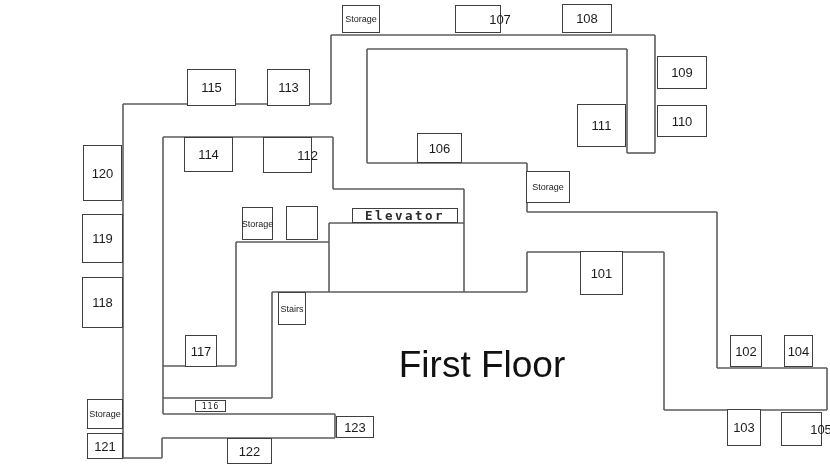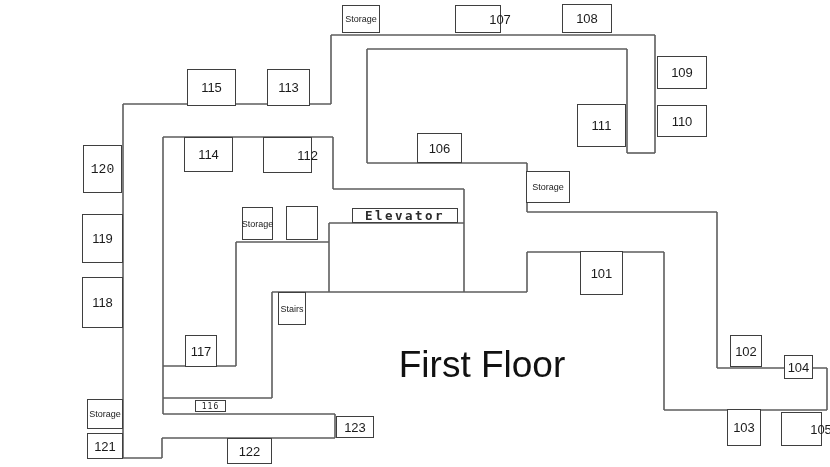--- a/index.html
+++ b/index.html
@@ -75,32 +75,32 @@
     <div class="room" style="left: 455px; top: 5px; width: 45px; height: 28px; padding-left: 44px;">107</div>
     <div class="room" style="left: 562px; top: 4px; width: 50px; height: 29px;">108</div>
     <div class="room" style="left: 657px; top: 56px; width: 50px; height: 33px;">109</div>
     <div class="room" style="left: 657px; top: 105px; width: 50px; height: 32px;">110</div>
     <div class="room" style="left: 577px; top: 104px; width: 49px; height: 43px;">111</div>
     <div class="room" style="left: 187px; top: 69px; width: 49px; height: 37px;">115</div>
     <div class="room" style="left: 267px; top: 69px; width: 43px; height: 37px;">113</div>
     <div class="room" style="left: 184px; top: 137px; width: 49px; height: 35px;">114</div>
     <div class="room" style="left: 263px; top: 137px; width: 49px; height: 36px; padding-left: 40px;">112</div>
     <div class="room" style="left: 417px; top: 133px; width: 45px; height: 30px;">106</div>
-    <div class="room" style="left: 83px; top: 145px; width: 39px; height: 48px; font-family: Liberation Mono, monospace;">120</div>
+    <div class="room" style="left: 83px; top: 145px; width: 39px; height: 56px;">120</div>
     <div class="room" style="left: 82px; top: 214px; width: 41px; height: 49px;">119</div>
     <div class="room" style="left: 82px; top: 277px; width: 41px; height: 51px;">118</div>
     <div class="room small" style="left: 526px; top: 171px; width: 44px; height: 32px;">Storage</div>
     <div class="room small" style="left: 242px; top: 207px; width: 31px; height: 33px;">Storage</div>
     <div class="room" style="left: 286px; top: 206px; width: 32px; height: 34px;"></div>
     <div class="room elevator" style="left: 352px; top: 208px; width: 106px; height: 15px;">Elevator</div>
     <div class="room" style="left: 580px; top: 251px; width: 43px; height: 44px;">101</div>
     <div class="room small" style="left: 278px; top: 292px; width: 28px; height: 33px;">Stairs</div>
     <div class="room" style="left: 185px; top: 335px; width: 32px; height: 32px;">117</div>
     <div class="room" style="left: 730px; top: 335px; width: 32px; height: 32px;">102</div>
-    <div class="room" style="left: 784px; top: 335px; width: 29px; height: 24px; margin-top: 20px;">104</div>
+    <div class="room" style="left: 784px; top: 335px; width: 29px; height: 32px;">104</div>
     <div class="room" style="left: 727px; top: 409px; width: 34px; height: 37px;">103</div>
     <div class="room" style="left: 781px; top: 412px; width: 30px; height: 34px; padding-left: 39px;">105</div>
     <div class="room tiny" style="left: 195px; top: 400px; width: 31px; height: 12px;">116</div>
     <div class="room small" style="left: 87px; top: 399px; width: 36px; height: 30px;">Storage</div>
     <div class="room" style="left: 87px; top: 433px; width: 36px; height: 26px;">121</div>
     <div class="room" style="left: 227px; top: 438px; width: 45px; height: 26px;">122</div>
     <div class="room" style="left: 336px; top: 416px; width: 38px; height: 22px;">123</div>
   </div>
 
 </body></html>

